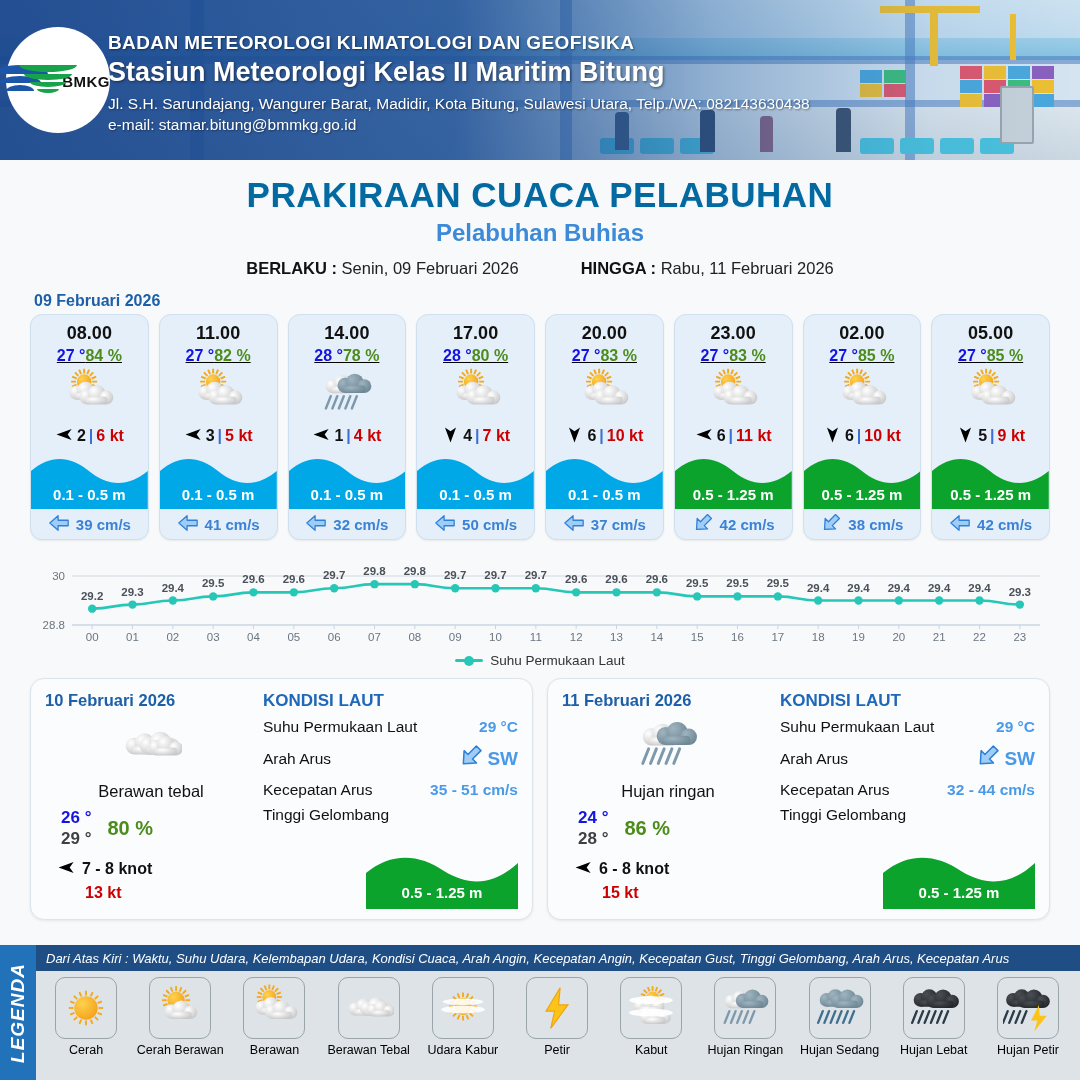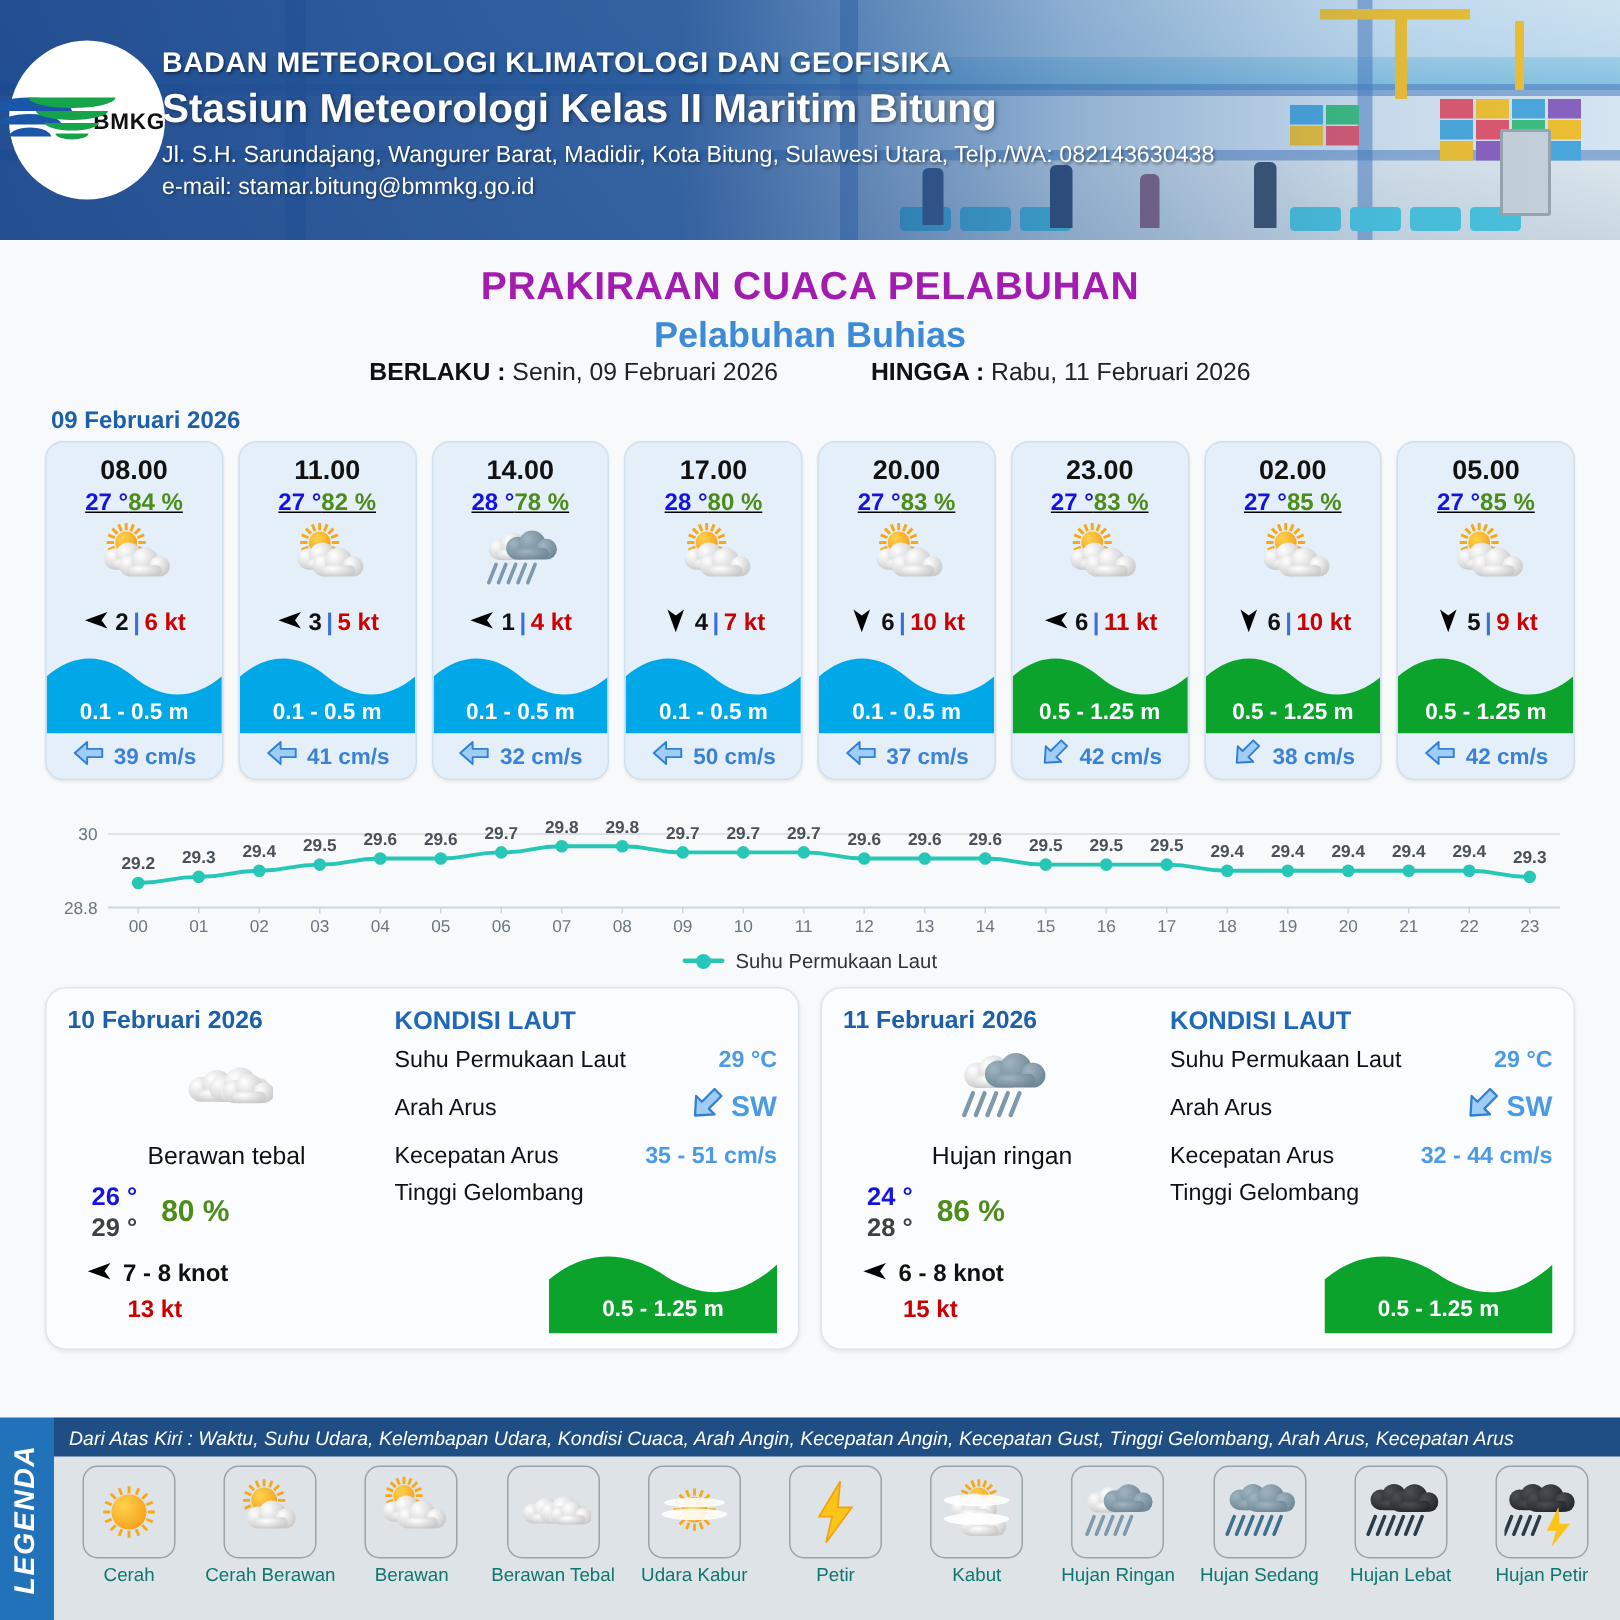--- a/index.html
+++ b/index.html
@@ -52,24 +52,24 @@
   .logo-txt { font-size: 15px; font-weight: bold; color:#111; letter-spacing:.5px; margin-top:2px;}
   .hdr-text { position: absolute; left: 108px; top: 32px; z-index: 6; }
   .hdr-l1 { font-size: 19px; font-weight: bold; color:#fff; letter-spacing:.4px;
      text-shadow: 1px 1px 2px rgba(0,0,0,.45); }
   .hdr-l2 { font-size: 27px; font-weight: bold; color:#fff; margin-top:3px;
      text-shadow: 1px 1px 3px rgba(0,0,0,.5); }
   .hdr-l3 { font-size: 15.5px; color:#fff; margin-top:7px; text-shadow: 1px 1px 2px rgba(0,0,0,.45);}
   .hdr-l4 { font-size: 15.5px; color:#fff; margin-top:3px; text-shadow: 1px 1px 2px rgba(0,0,0,.45);}
 
   
-  .title-main { text-align:center; font-size: 26px; font-weight: bold; color:#a21caf;
+  .title-main { text-align:center; font-size: 35px; font-weight: bold; color:#0369a1;
     letter-spacing: .5px; margin-top: 15px; text-shadow: 1px 1px 0 #e9eff5; }
   .title-sub { text-align:center; font-size: 24px; font-weight:bold; color:#3c8ad8; margin-top: 4px; }
-  .valid-row { display:flex; justify-content:center; gap: 62px; margin-top: 1px; font-size:16.5px; }
+  .valid-row { display:flex; justify-content:center; gap: 62px; margin-top: 12px; font-size:16.5px; }
   .valid-lab { font-weight:bold; color:#111; }
   .valid-val { color:#222; }
 
   
   .date-label { font-size: 16px; font-weight: bold; color:#1d5fa8; margin: 14px 0 4px 34px; }
   .cards { display:flex; gap: 10px; padding: 0 30px; }
   .card {
     width: 127px; background: #e4eff9;
     border: 1px solid #cfe0ef; border-radius: 12px;
     overflow: hidden; position: relative;
@@ -134,21 +134,21 @@
     background:#2272b9; display:flex; align-items:center; justify-content:center; }
   .legend-tab span { transform: rotate(-90deg); white-space:nowrap;
     font-size:19px; font-weight:bold; font-style:italic; color:#fff; letter-spacing:1px; }
   .legend-body { position:absolute; left:36px; top:0; right:0; height:135px; background:#dde3e6; }
   .legend-note { background:#1f4e85; color:#fff; font-size:13px; font-style:italic;
     padding: 6px 8px 5px 10px; white-space:nowrap; overflow:hidden; }
   .legend-items { display:flex; padding: 6px 6px 0 4px; gap:2px; }
   .leg-item { flex:1; display:flex; flex-direction:column; align-items:center; }
   .leg-box { width:62px; height:62px; border:1px solid #9aa4ab; border-radius:10px;
     background:#dde3e6; display:flex; align-items:center; justify-content:center; }
-  .leg-txt { font-size:12.5px; color:#0f766e; margin-top:4px; white-space:nowrap; }
+  .leg-txt { font-size:12.5px; color:#000000; margin-top:4px; white-space:nowrap; }
 </style>
 </head>
 <body>
 
 <div class="header">
   <div class="hdr-art">
     <div class="hdr-sky"></div>
     <div class="hdr-sea"></div>
     <div class="hdr-warehouse"></div>
     <div class="hdr-ground"></div>

